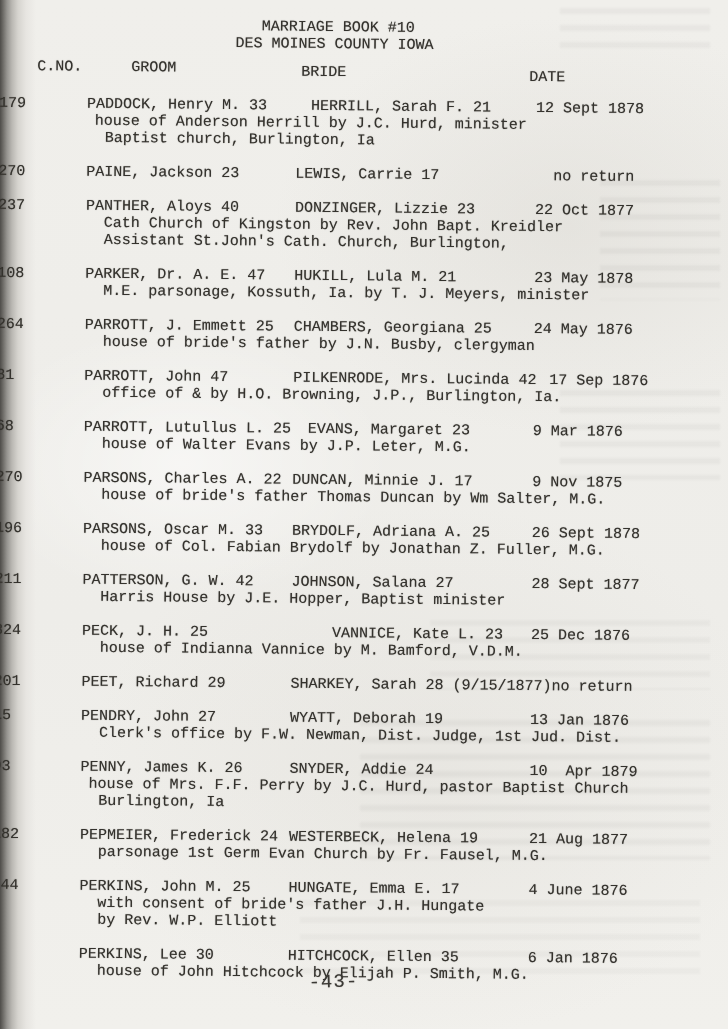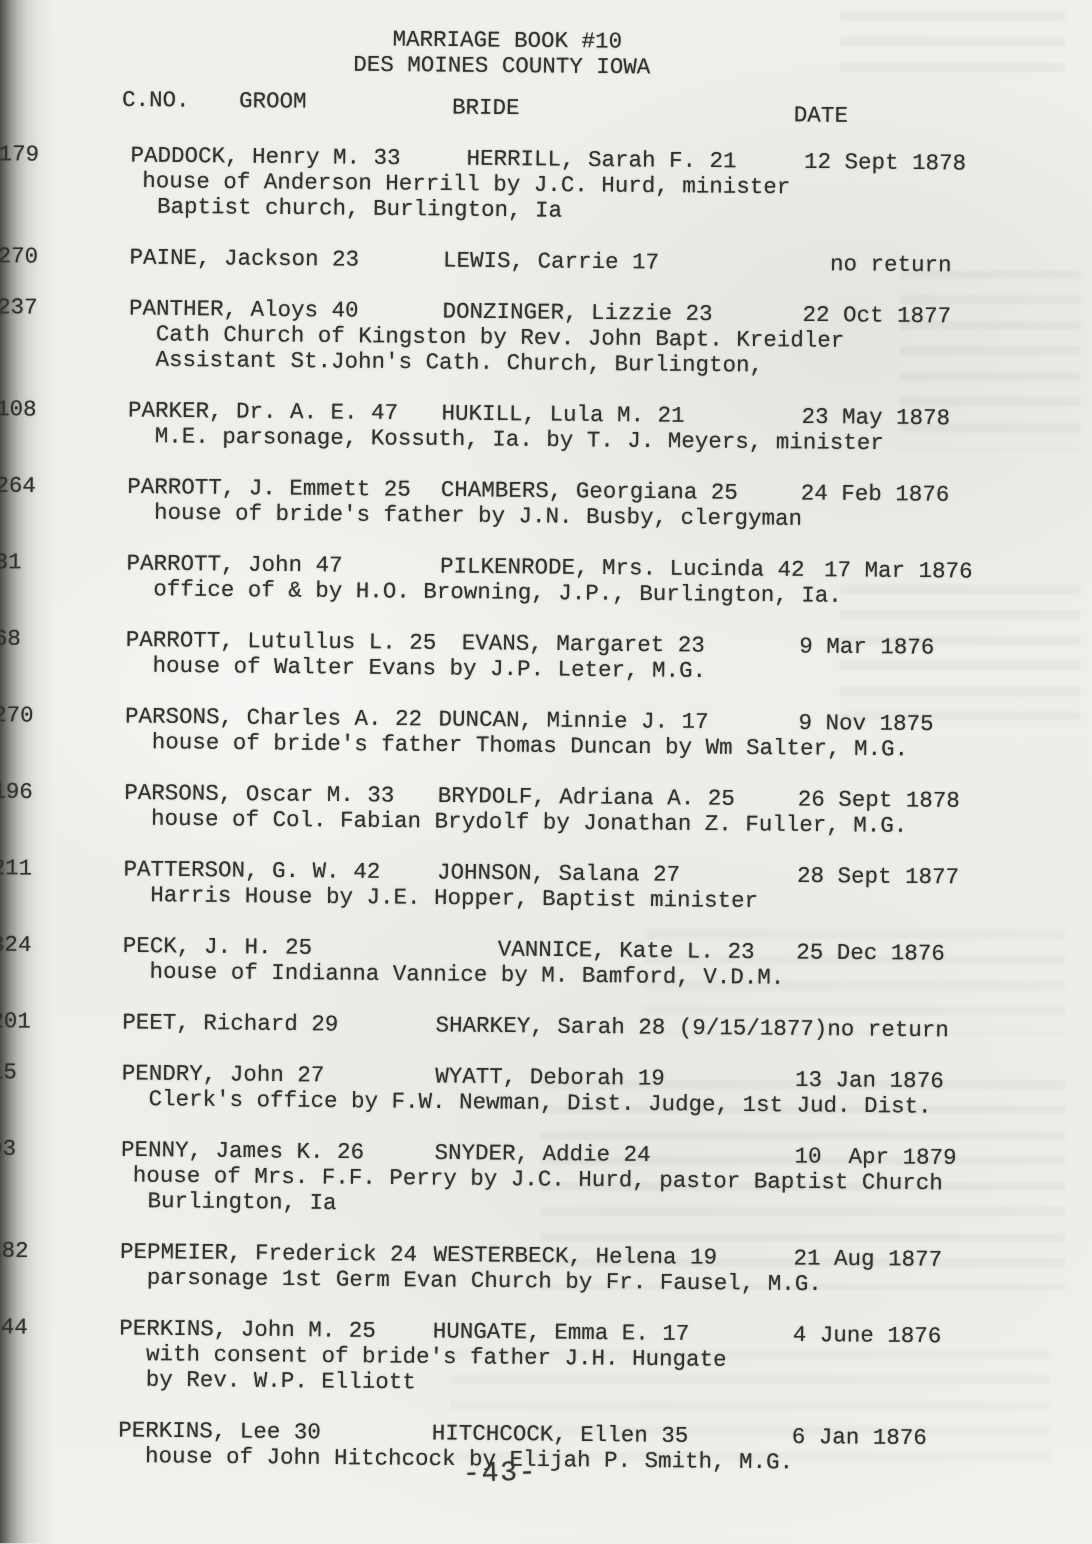--- a/index.html
+++ b/index.html
@@ -30,22 +30,22 @@
     transform-origin:18px 0;
     color:#34322d;
   }
   .tw{ 
     position:absolute;white-space:pre;
     font-size:15px;line-height:17px;
     text-shadow:0 0 1px rgba(42,40,36,0.55);
   }
   .title1{left:262px;top:16px;}
   .title2{left:236px;top:33px;}
-  .colhead-cno{left:38px;top:58px;margin-left:44px;}
-  .colhead-groom{left:132px;top:58px;margin-left:28px;}
+  .colhead-cno{left:38px;top:58px;}
+  .colhead-groom{left:132px;top:58px;}
   .colhead-bride{left:302px;top:61px;font-family:Liberation Mono, monospace;}
   .colhead-date{left:530px;top:64px;}
 
   .records{position:absolute;left:0;top:95px;right:0;}
   .record{position:relative;margin-bottom:17px;
     font-size:15px;line-height:17px;
     text-shadow:0 0 1px rgba(42,40,36,0.55);}
   .record .line1{position:relative;height:17px;}
   .record .no{position:absolute;left:0;width:58px;text-align:left;white-space:pre;}
   .record .groom{position:absolute;left:88px;white-space:pre;}
@@ -144,31 +144,31 @@
       <span class="date">23 May 1878</span>
     </div>
   <div class="detail">M.E. parsonage, Kossuth, Ia. by T. J. Meyers, minister</div>
       </div>
 
   <div class="record">
     <div class="line1">
       <span class="no">264</span>
       <span class="groom">PARROTT, J. Emmett 25</span>
       <span class="bride">CHAMBERS, Georgiana 25</span>
-      <span class="date">24 Feb 1876</span>
+      <span class="date">24 May 1876</span>
     </div>
   <div class="detail">house of bride's father by J.N. Busby, clergyman</div>
       </div>
 
   <div class="record">
     <div class="line1">
       <span class="no">81</span>
       <span class="groom">PARROTT, John 47</span>
       <span class="bride">PILKENRODE, Mrs. Lucinda 42</span>
-      <span class="date">17 Mar 1876</span>
+      <span class="date">17 Sep 1876</span>
     </div>
   <div class="detail">office of &amp; by H.O. Browning, J.P., Burlington, Ia.</div>
       </div>
 
   <div class="record">
     <div class="line1">
       <span class="no">68</span>
       <span class="groom">PARROTT, Lutullus L. 25</span>
       <span class="bride">EVANS, Margaret 23</span>
       <span class="date">9 Mar 1876</span>

